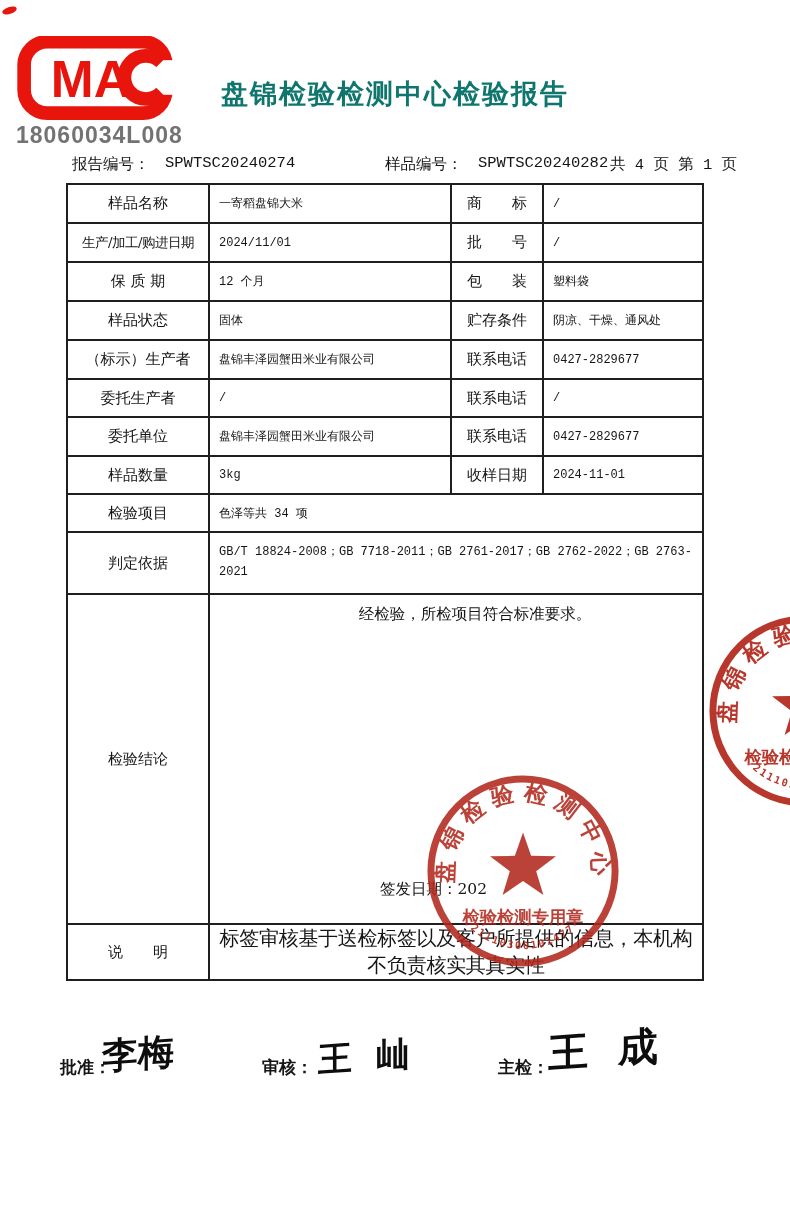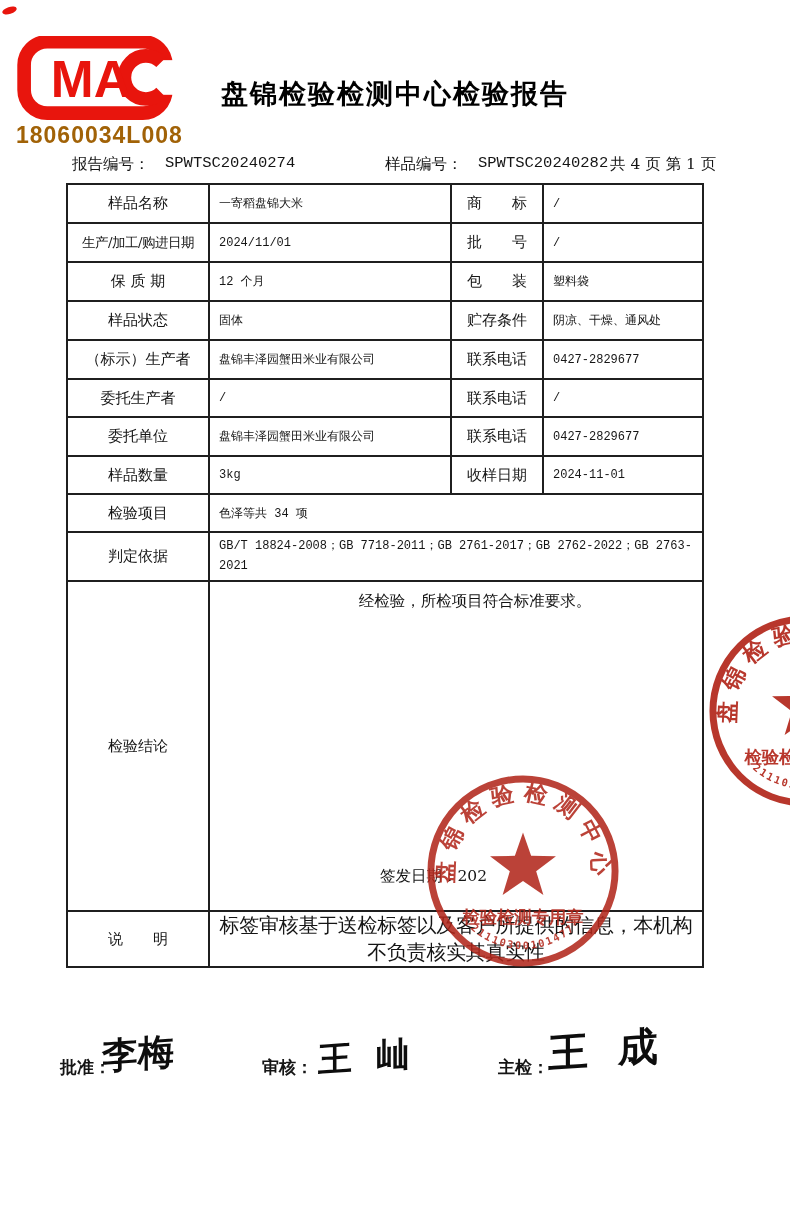--- a/index.html
+++ b/index.html
@@ -7,39 +7,39 @@
         font-family:"DejaVu Serif","Liberation Serif",serif;color:#151515;}
 
   
   .corner-speck{position:absolute;left:2px;top:7px;width:15px;height:7px;background:#e8150d;
         border-radius:50%;transform:rotate(-18deg);}
 
   
   .cma{position:absolute;left:16px;top:36px;width:158px;color:#e8150d;}
   .cma svg{display:block;}
   .cma-code{font-family:"Liberation Sans",sans-serif;font-weight:700;font-size:23px;
-        letter-spacing:1px;color:#a16207;margin-top:2px;white-space:nowrap;}
+        letter-spacing:1px;color:#737373;margin-top:2px;white-space:nowrap;}
 
   
   .title{position:absolute;top:76px;left:0;right:0;text-align:center;font-size:27px;font-weight:700;
-        font-family:"Liberation Sans",sans-serif;letter-spacing:2px;color:#000000;}
-  .meta span{position:absolute;top:154px;font-size:15.5px;white-space:nowrap;}
+        font-family:"Liberation Sans",sans-serif;letter-spacing:2px;color:#0f766e;}
+  .meta span{position:absolute;top:154px;font-size:15.5px;white-space:nowrap;font-family:Liberation Mono, monospace;}
   .m-label1{left:72px;}  .m-val1{left:165px;}
   .m-label2{left:385px;} .m-val2{left:478px;}
   .m-pages{left:610px;}
   .mono{font-family:"Liberation Mono","DejaVu Sans Mono",monospace;}
 
   
   table.report{position:absolute;left:66px;top:183px;width:636px;border-collapse:collapse;
         table-layout:fixed;font-size:15px;}
   table.report td{border:2px solid #1f1f1f;padding:0 9px;overflow:hidden;}
   td.lab{text-align:center;padding:0 2px;}
   td.lab.small{font-size:13.5px;letter-spacing:-0.5px;}
   td.val{font-family:"Liberation Mono","DejaVu Sans Mono",monospace;font-size:12px;}
-  tr.h39{height:39px;} tr.h38{height:38px;} tr.h62{height:49px;margin-top:12px;} tr.h330{height:330px;} tr.h45{height:35px;border-radius:19px;}
+  tr.h39{height:39px;} tr.h38{height:38px;} tr.h62{height:62px;margin-top:12px;} tr.h330{height:330px;} tr.h45{height:35px;border-radius:19px;}
   td.basis{line-height:1.65;padding:4px 10px;}
   td.conclusion-cell{position:relative;vertical-align:top;padding:0;text-align:center;}
   .conclusion-text{padding:9px 10px 0 48px;font-size:15.5px;}
   .issue-date{position:absolute;left:170px;top:284px;font-size:15.5px;white-space:nowrap;}
   td.note-cell{text-align:center;font-size:20px;letter-spacing:-0.3px;}
 
   
   .stamp{position:absolute;color:#b2271b;opacity:0.87;}
   .stamp-main{left:424px;top:772px;width:198px;height:198px;}
   .stamp-edge{left:706px;top:612px;width:198px;height:198px;opacity:0.92;}

